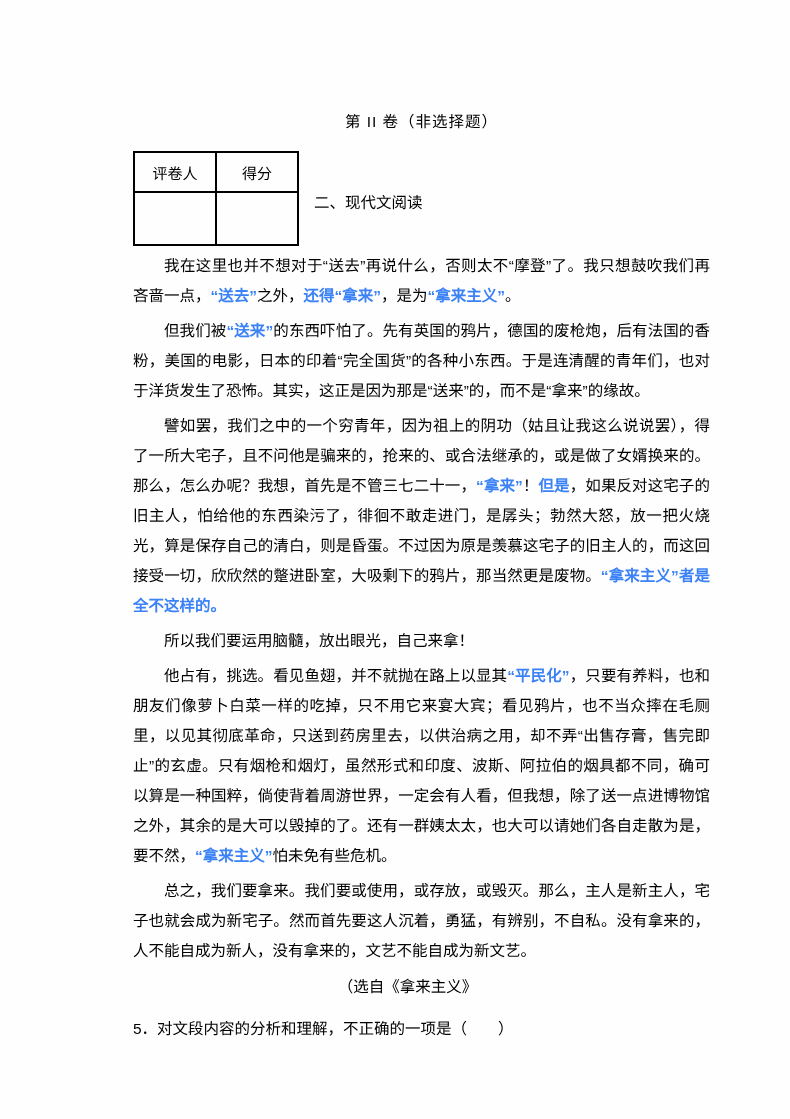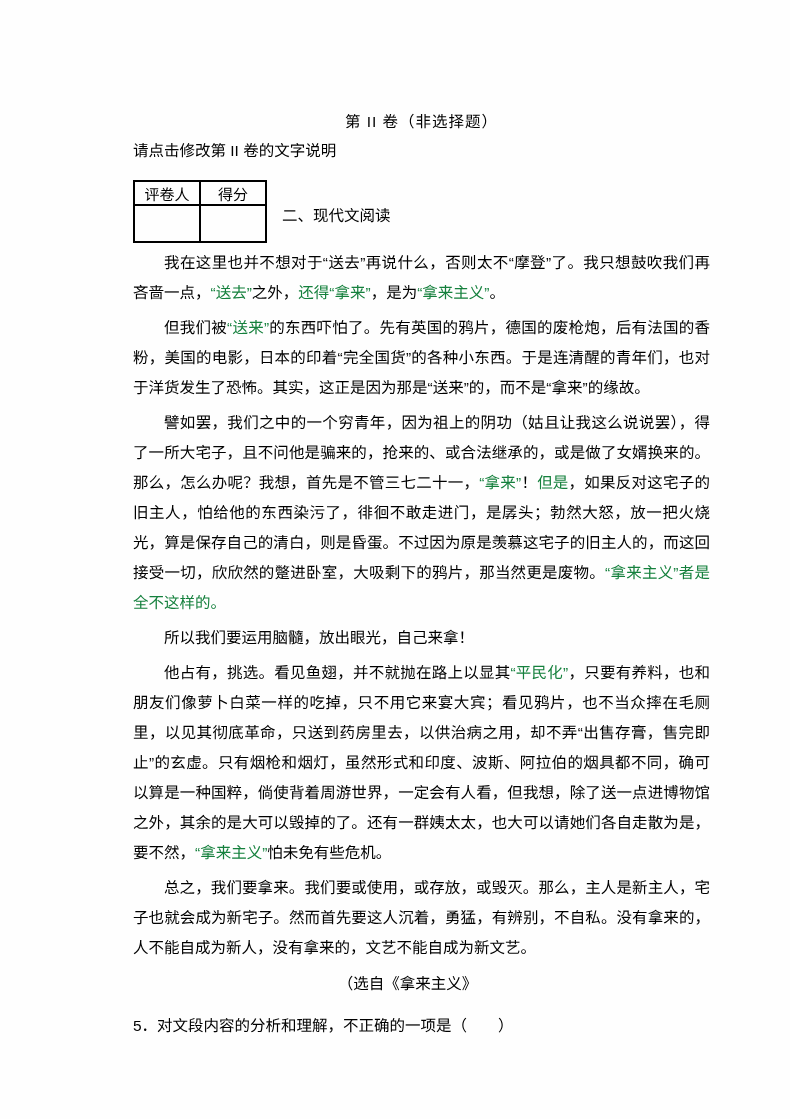--- a/index.html
+++ b/index.html
@@ -37,61 +37,60 @@
     align-items: center;
   }
   table.score-table {
     border-collapse: collapse;
     table-layout: fixed;
   }
   table.score-table td {
     border: 2px solid #000;
     text-align: center;
     vertical-align: middle;
-    padding: 0;
+    padding: 8px;
     font-size: 15px;
   }
   .score-table .hdr td { width: 64px; height: 22px; }
   .score-table .blank td { height: 35px; }
   .section-heading {
     margin-left: 15px;
     margin-top: 10px;
     line-height: 24px;
     font-family: Liberation Mono, monospace;
   }
   .instruction {
     margin-top: 13px;
     line-height: 30px;
   }
   .passage p.para {
     margin: 5px 0 0 0;
     line-height: 30px;
     text-indent: 2em;
     text-align: justify;
   }
-  .passage .gray { color: #15803d; }
+  .passage .gray { color: #3b82f6; font-weight: bold; }
   .attribution {
     margin-top: 6px;
     line-height: 30px;
     text-align: center;
     padding-right: 28px;
   }
   .question {
     margin-top: 12px;
     line-height: 30px;
   }
 </style>
 </head>
 <body>
 
 <div class="page">
 
   <div class="doc-title">第 II 卷（非选择题）</div>
 
-  <div class="edit-note">请点击修改第 II 卷的文字说明</div>
 
   <div class="table-block">
     <table class="score-table">
       <tbody>
         <tr class="hdr">
           <td>评卷人</td>
           <td>得分</td>
         </tr>
         <tr class="blank">
           <td></td>

